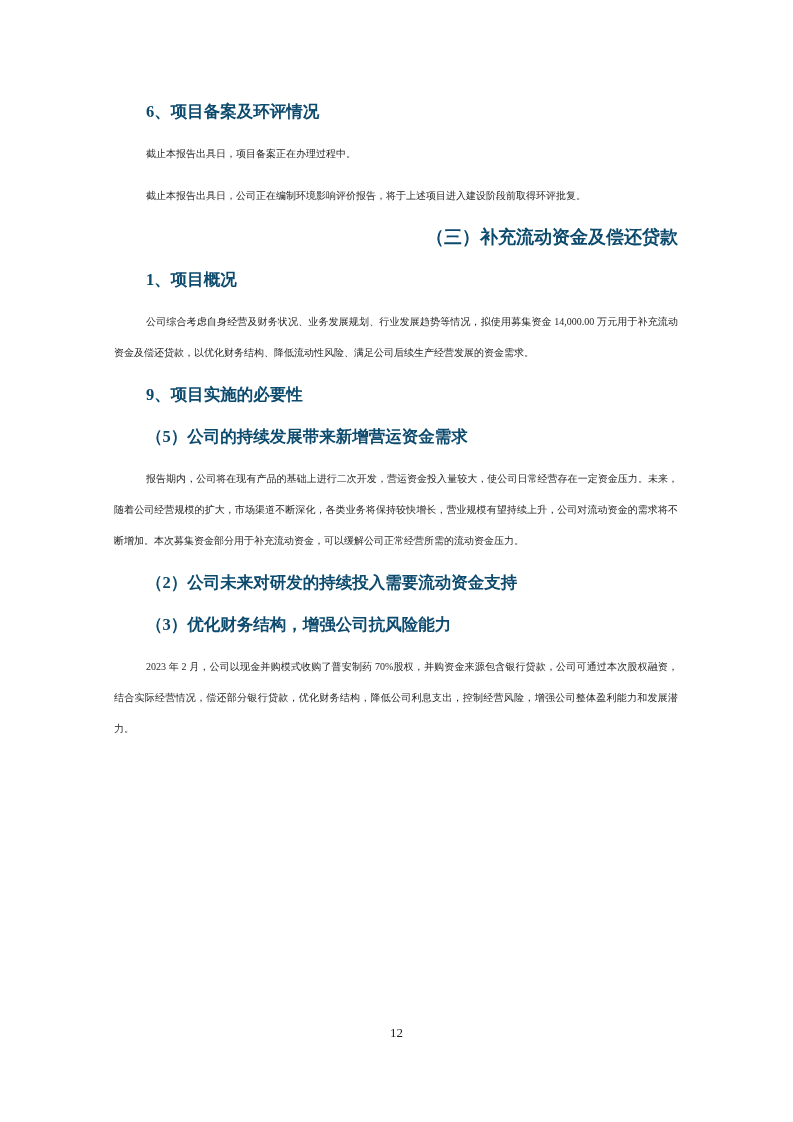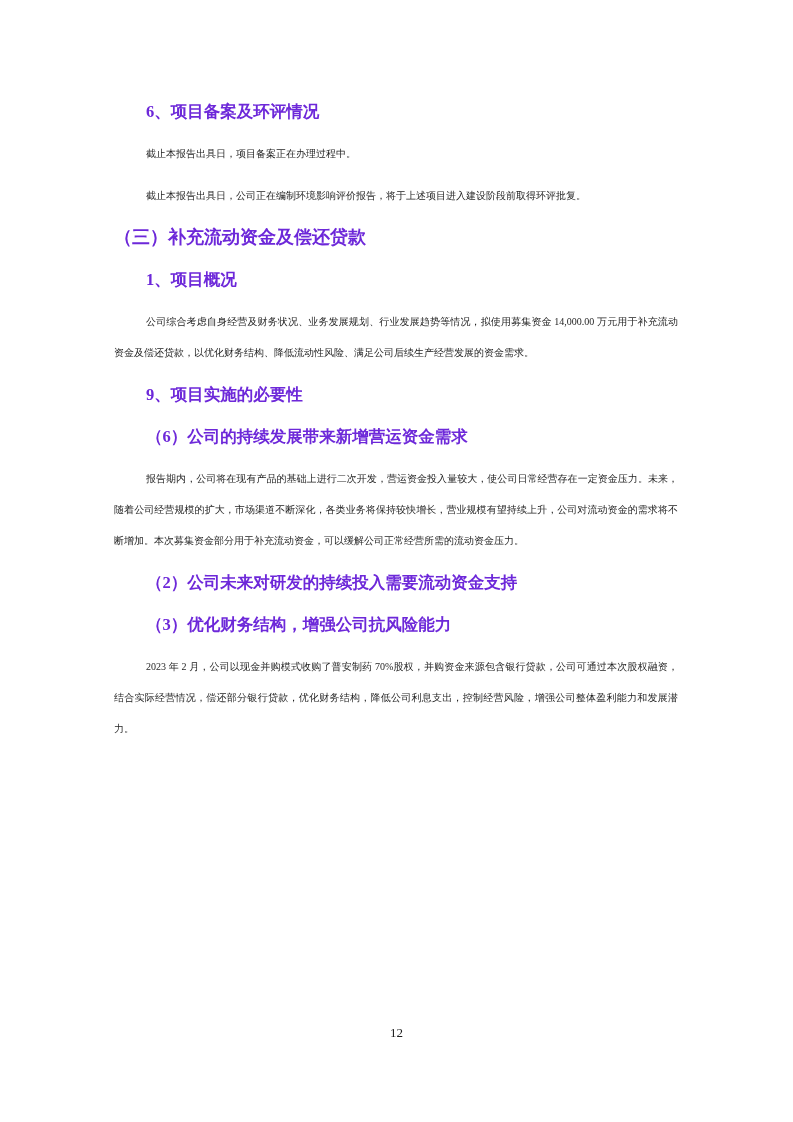--- a/index.html
+++ b/index.html
@@ -25,25 +25,26 @@
     font-size: 10px;
     line-height: 31px;
     text-align: justify;
     text-indent: 32px;
     word-break: break-all;
   }
   .hd {
     font-weight: bold;
     margin: 11px 0;
     line-height: 31px;
-    color: #6d28d9;
+    color: #0c4a6e;
   }
   .hd-l2 {
     font-size: 18px;
     text-indent: 0;
+    text-align: right;
   }
   .hd-l3, .hd-l4 {
     font-size: 16.5px;
     text-indent: 32px;
   }
   .footer-pagenum {
     position: absolute;
     top: 1024px;
     left: 0;
     right: 0;
@@ -66,21 +67,21 @@
     <p>截止本报告出具日，公司正在编制环境影响评价报告，将于上述项目进入建设阶段前取得环评批复。</p>
 
     <h2 class="hd hd-l2">（三）补充流动资金及偿还贷款</h2>
 
     <h3 class="hd hd-l3">1、项目概况</h3>
 
     <p>公司综合考虑自身经营及财务状况、业务发展规划、行业发展趋势等情况，拟使用募集资金 14,000.00 万元用于补充流动资金及偿还贷款，以优化财务结构、降低流动性风险、满足公司后续生产经营发展的资金需求。</p>
 
     <h3 class="hd hd-l3">9、项目实施的必要性</h3>
 
-    <h4 class="hd hd-l4">（6）公司的持续发展带来新增营运资金需求</h4>
+    <h4 class="hd hd-l4">（5）公司的持续发展带来新增营运资金需求</h4>
 
     <p>报告期内，公司将在现有产品的基础上进行二次开发，营运资金投入量较大，使公司日常经营存在一定资金压力。未来，随着公司经营规模的扩大，市场渠道不断深化，各类业务将保持较快增长，营业规模有望持续上升，公司对流动资金的需求将不断增加。本次募集资金部分用于补充流动资金，可以缓解公司正常经营所需的流动资金压力。</p>
 
     <h4 class="hd hd-l4">（2）公司未来对研发的持续投入需要流动资金支持</h4>
 
 
     <h4 class="hd hd-l4">（3）优化财务结构，增强公司抗风险能力</h4>
 
     <p>2023 年 2 月，公司以现金并购模式收购了普安制药 70%股权，并购资金来源包含银行贷款，公司可通过本次股权融资，结合实际经营情况，偿还部分银行贷款，优化财务结构，降低公司利息支出，控制经营风险，增强公司整体盈利能力和发展潜力。</p>
 

